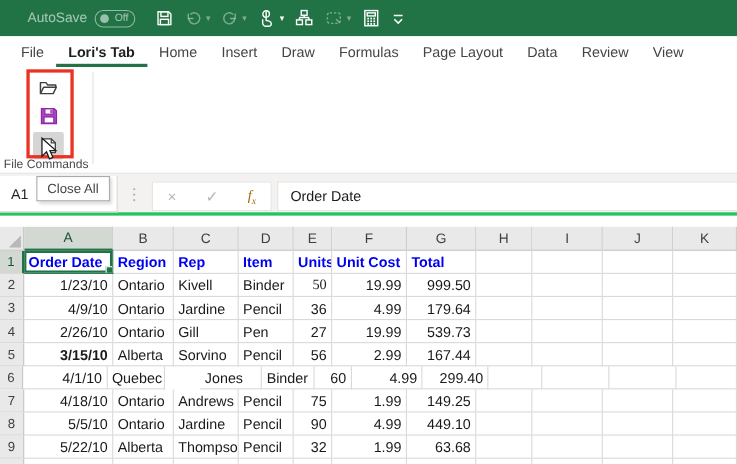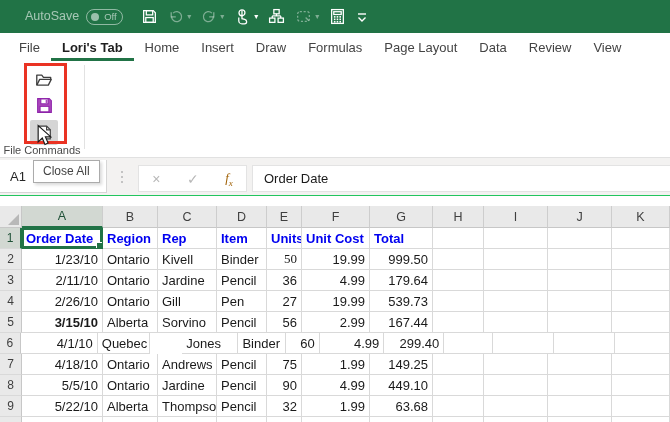--- a/index.html
+++ b/index.html
@@ -32,21 +32,21 @@
   .btn-stack { position:absolute; left:30px; top:5px; display:flex; flex-direction:column; gap:2px; }
   .rbtn { width:28px; height:25px; display:flex; align-items:center; justify-content:center; border-radius:2px; }
   .rbtn.hover { background:#d5d5d5; }
   .group-label { position:absolute; left:0; width:84px; bottom:1px; text-align:center;
                  font-size:11px; color:#4a4a4a; }
   .red-box { position:absolute; left:24px; top:2px; width:43px; height:81px;
              border:3px solid #ea3323; pointer-events:none; z-index:5; }
   .cursor-icon { position:absolute; left:37px; top:63px; z-index:6; }
 
   
-  .formula-row { position:relative; height:38px; background:#f3f2f1; border-bottom:1px solid #22c55e; }
+  .formula-row { position:relative; height:38px; background:#f3f2f1; border-bottom:3px solid #22c55e; }
   .name-box { position:absolute; left:0; top:2px; width:107px; height:33px; background:#fff;
               border-right:1px solid #d6d6d6; border-bottom:1px solid #d6d6d6;
               display:flex; align-items:center; padding:0 8px 0 10px; font-size:13px; color:#262626; }
   .name-dd { margin-left:auto; font-size:9px; color:#6b6b6b; }
   .dots { position:absolute; left:121px; top:18px; width:2px; height:2px; border-radius:50%;
           background:#b3b3b3; box-shadow:0 -5px 0 #b3b3b3, 0 5px 0 #b3b3b3; }
   .fx-box { position:absolute; left:138px; top:7px; width:109px; height:27px; background:#fff;
             border:1px solid #e3e3e3; display:flex; align-items:center; justify-content:space-around;
             font-size:13px; }
   .btn-cancel, .btn-enter { color:#b7b7b7; font-size:14px; }
@@ -268,21 +268,21 @@
         <div class="cell al-r" style="width: 35px; font-family: Liberation Serif, serif;">50</div>
         <div class="cell al-r" style="width: 68px;">19.99</div>
         <div class="cell al-r" style="width: 63px;">999.50</div>
         <div class="cell" style="width: 51px;"></div>
         <div class="cell" style="width: 64px;"></div>
         <div class="cell" style="width: 64px;"></div>
         <div class="cell" style="width: 58px;"></div>
       </div>
       <div class="g-row">
         <div class="row-hdr" style="width: 22px;">3</div>
-        <div class="cell al-r" style="width: 81px;">2/11/10</div>
+        <div class="cell al-r" style="width: 81px;">4/9/10</div>
         <div class="cell" style="width: 55px;">Ontario</div>
         <div class="cell" style="width: 59px;">Jardine</div>
         <div class="cell" style="width: 50px;">Pencil</div>
         <div class="cell al-r" style="width: 35px;">36</div>
         <div class="cell al-r" style="width: 68px;">4.99</div>
         <div class="cell al-r" style="width: 63px;">179.64</div>
         <div class="cell" style="width: 51px;"></div>
         <div class="cell" style="width: 64px;"></div>
         <div class="cell" style="width: 64px;"></div>
         <div class="cell" style="width: 58px;"></div>

